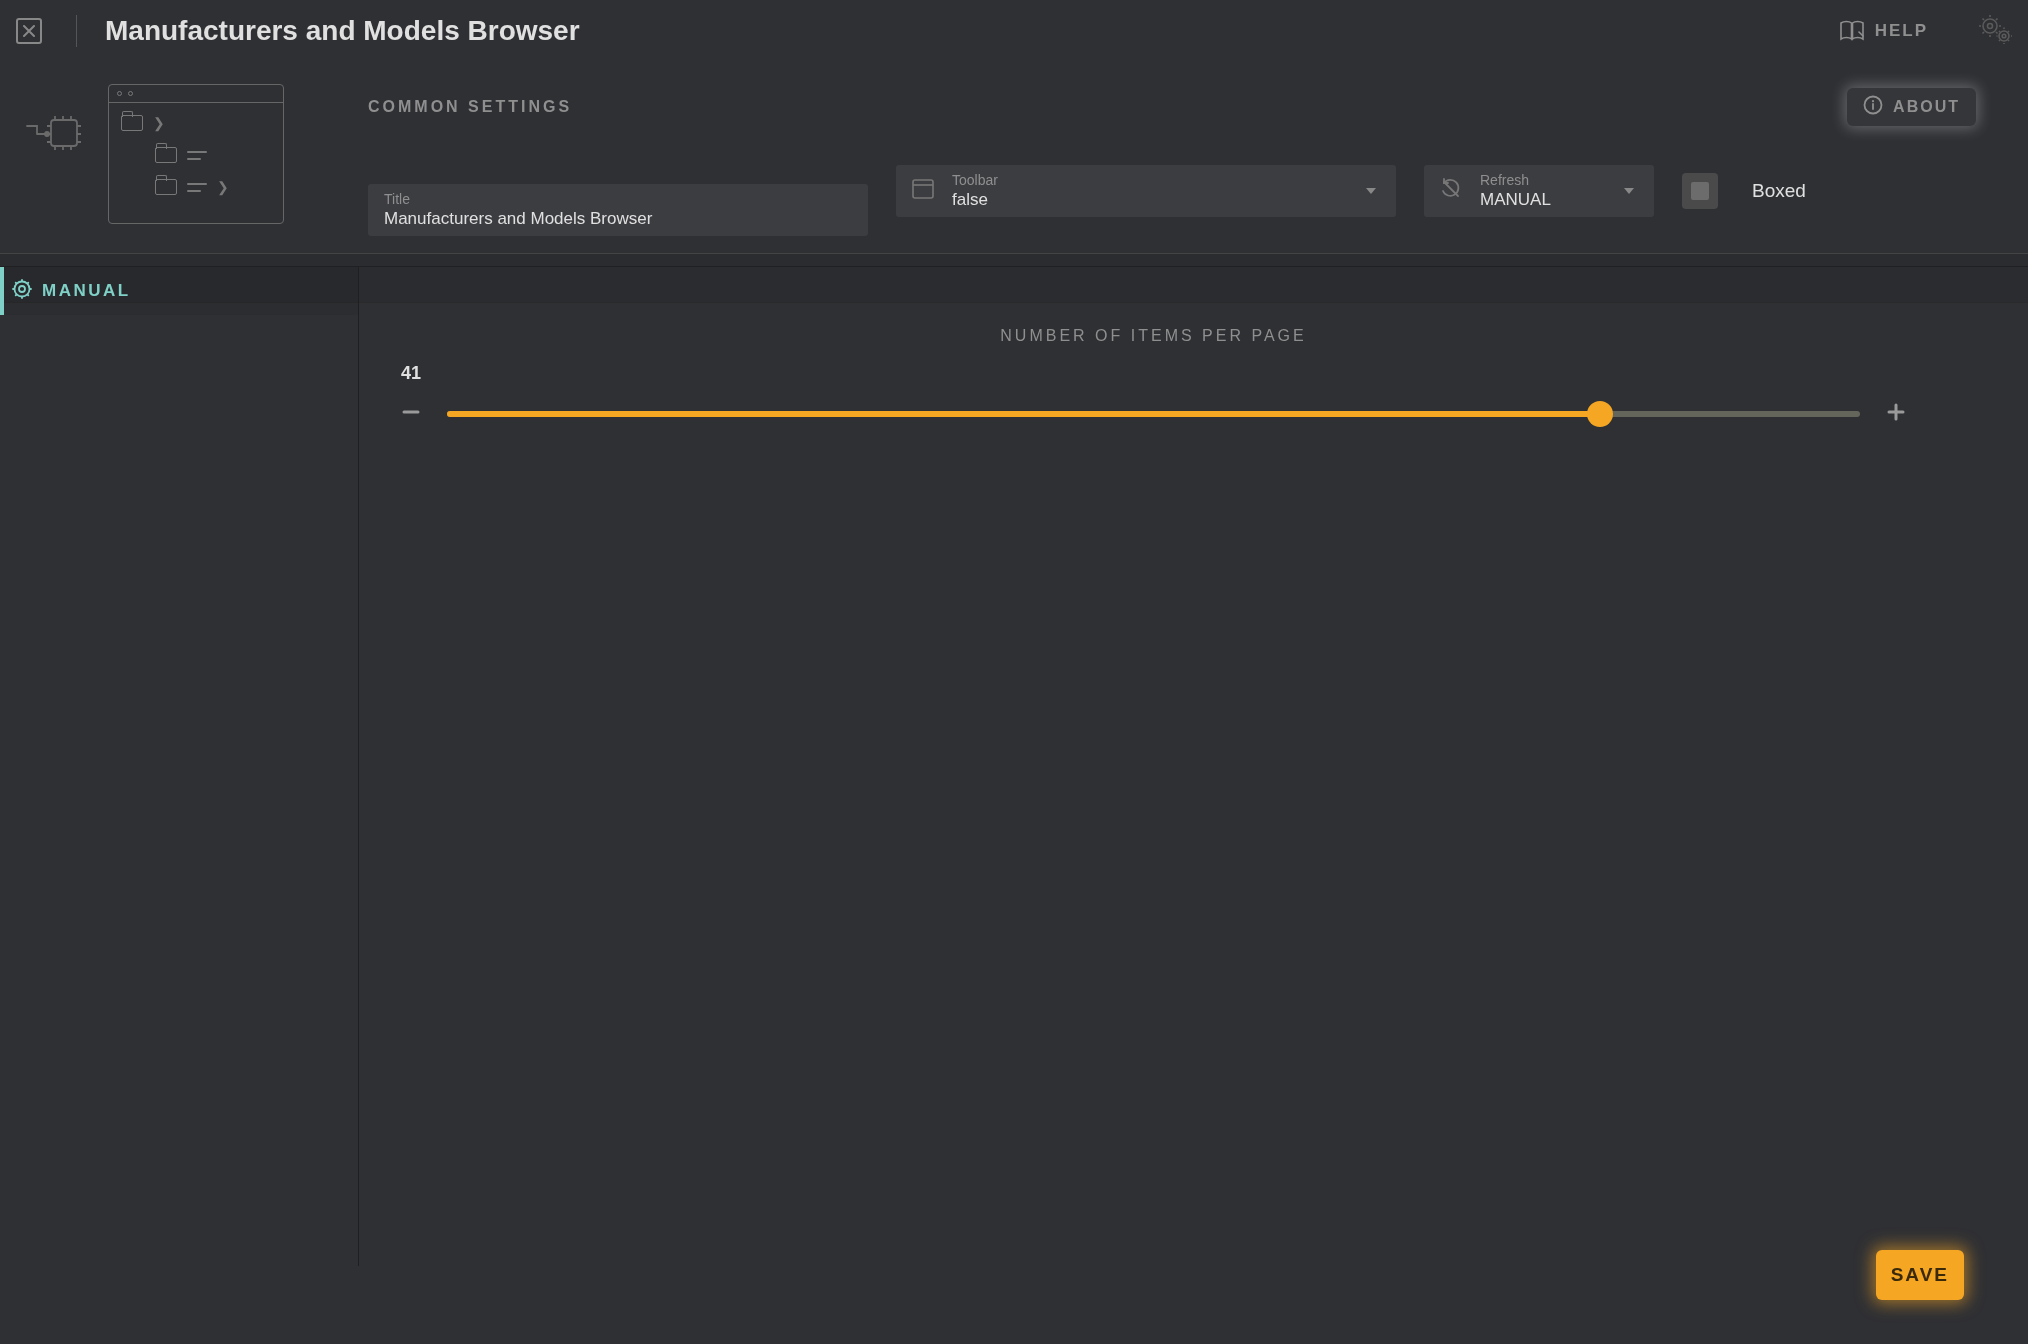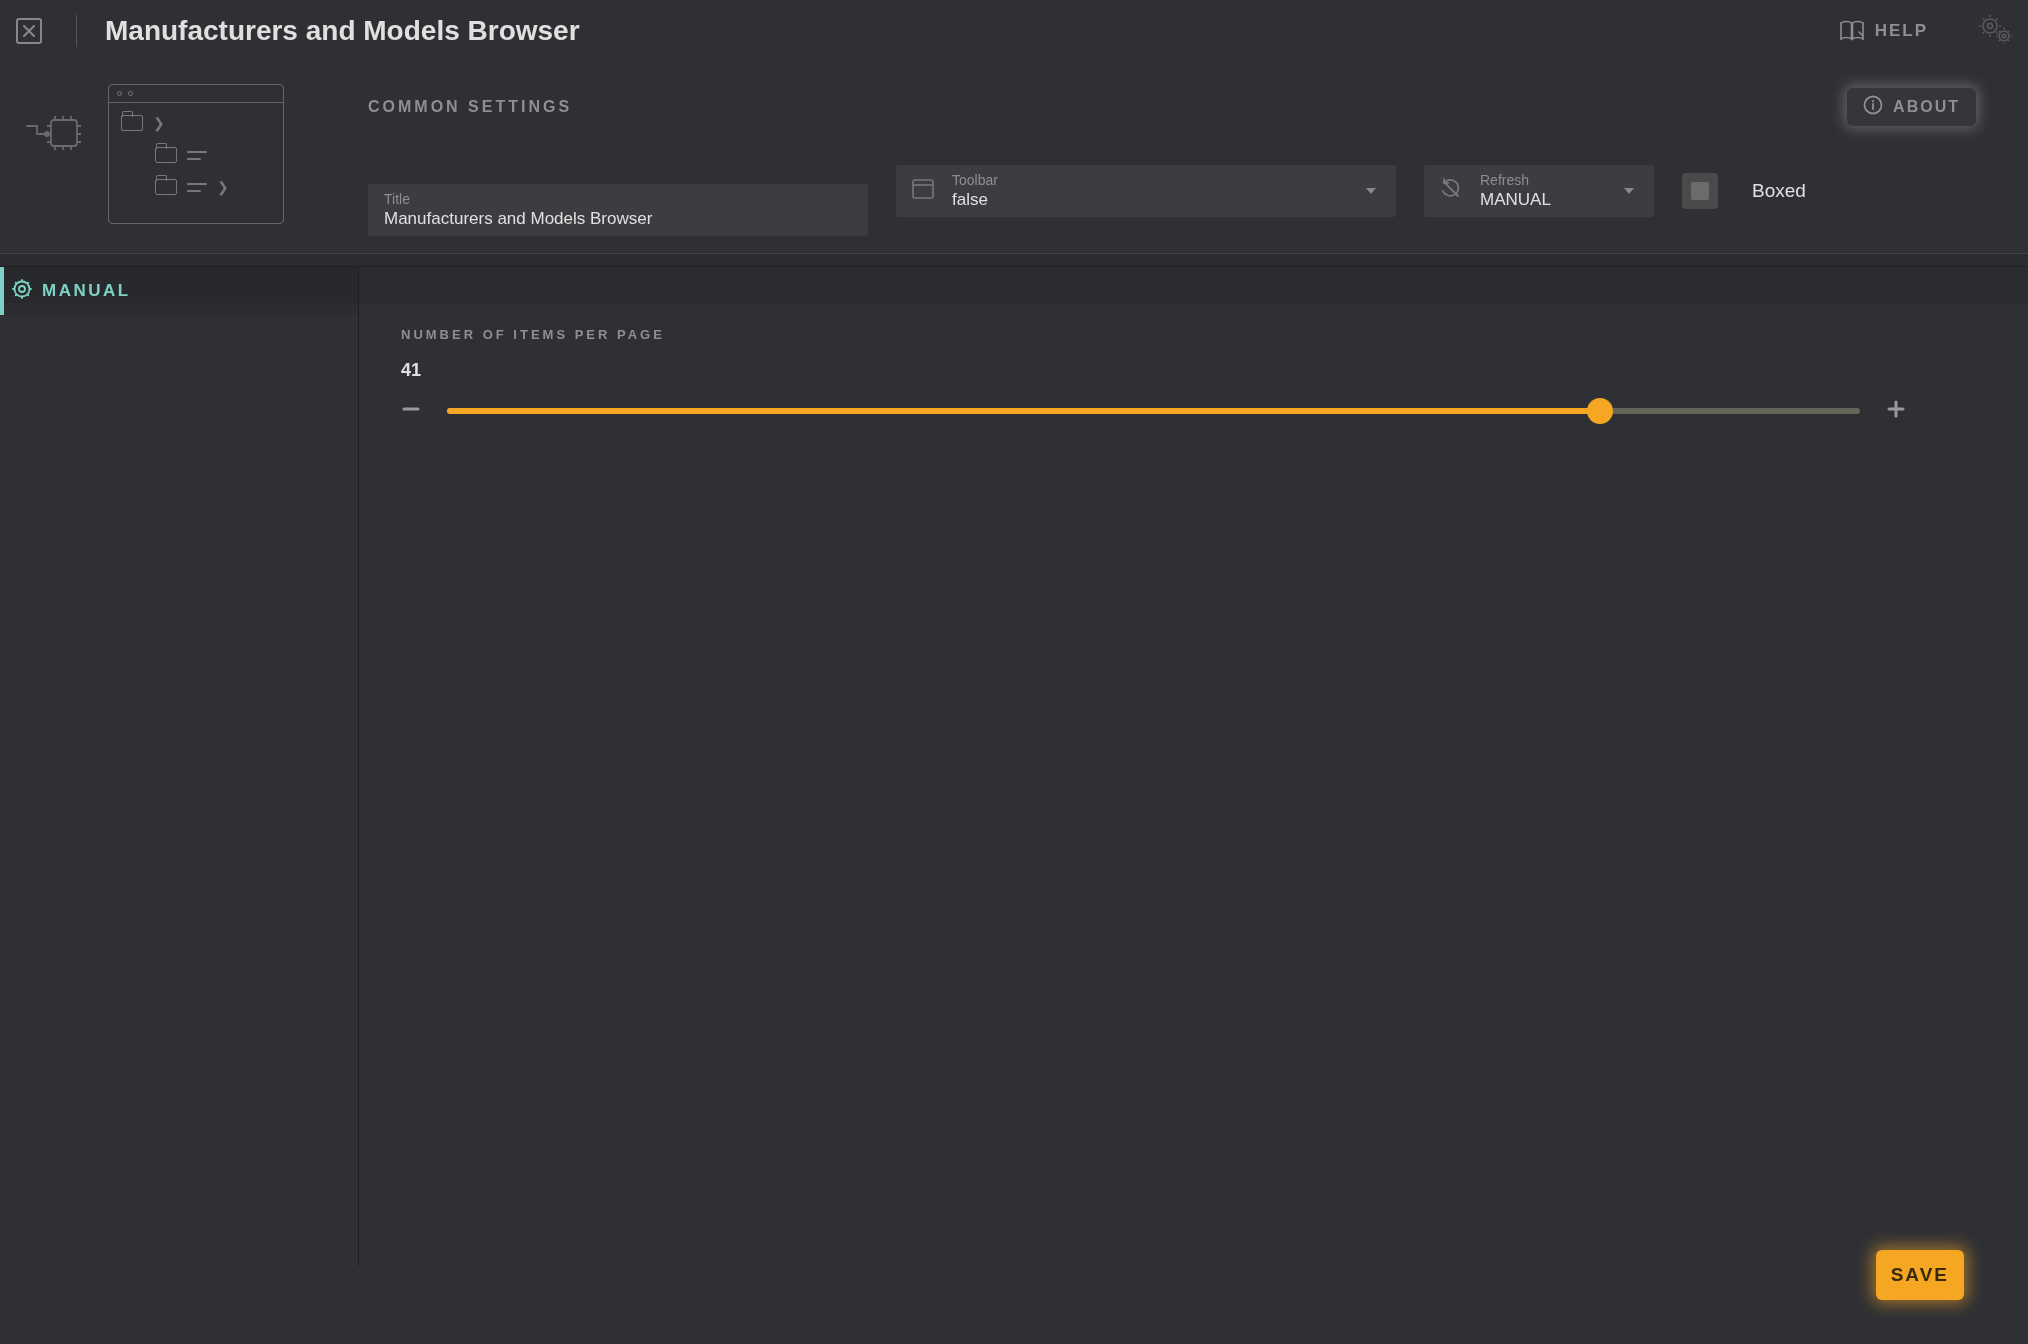--- a/index.html
+++ b/index.html
@@ -179,21 +179,21 @@
   }
   .content{
     flex:1;
     border-left:1px solid #1f1f20;
     padding:60px 42px 0 42px;
     position:relative;
     z-index:2;
     max-width:1590px;
   }
   .content-section-label{
-    font-size:13px;font-weight:700;letter-spacing:3px;color:var(--text-dim);
+    font-size:16px;font-weight:400;letter-spacing:3px;color:var(--text-dim);text-align:center;
   }
   .slider-value{
     font-size:18px;font-weight:800;color:var(--text);
     margin-top:18px;
   }
   .slider-row{
     display:flex;align-items:center;gap:26px;margin-top:16px;
   }
   .slider-btn{
     color:#9a9a9a;cursor:pointer;font-size:24px;

